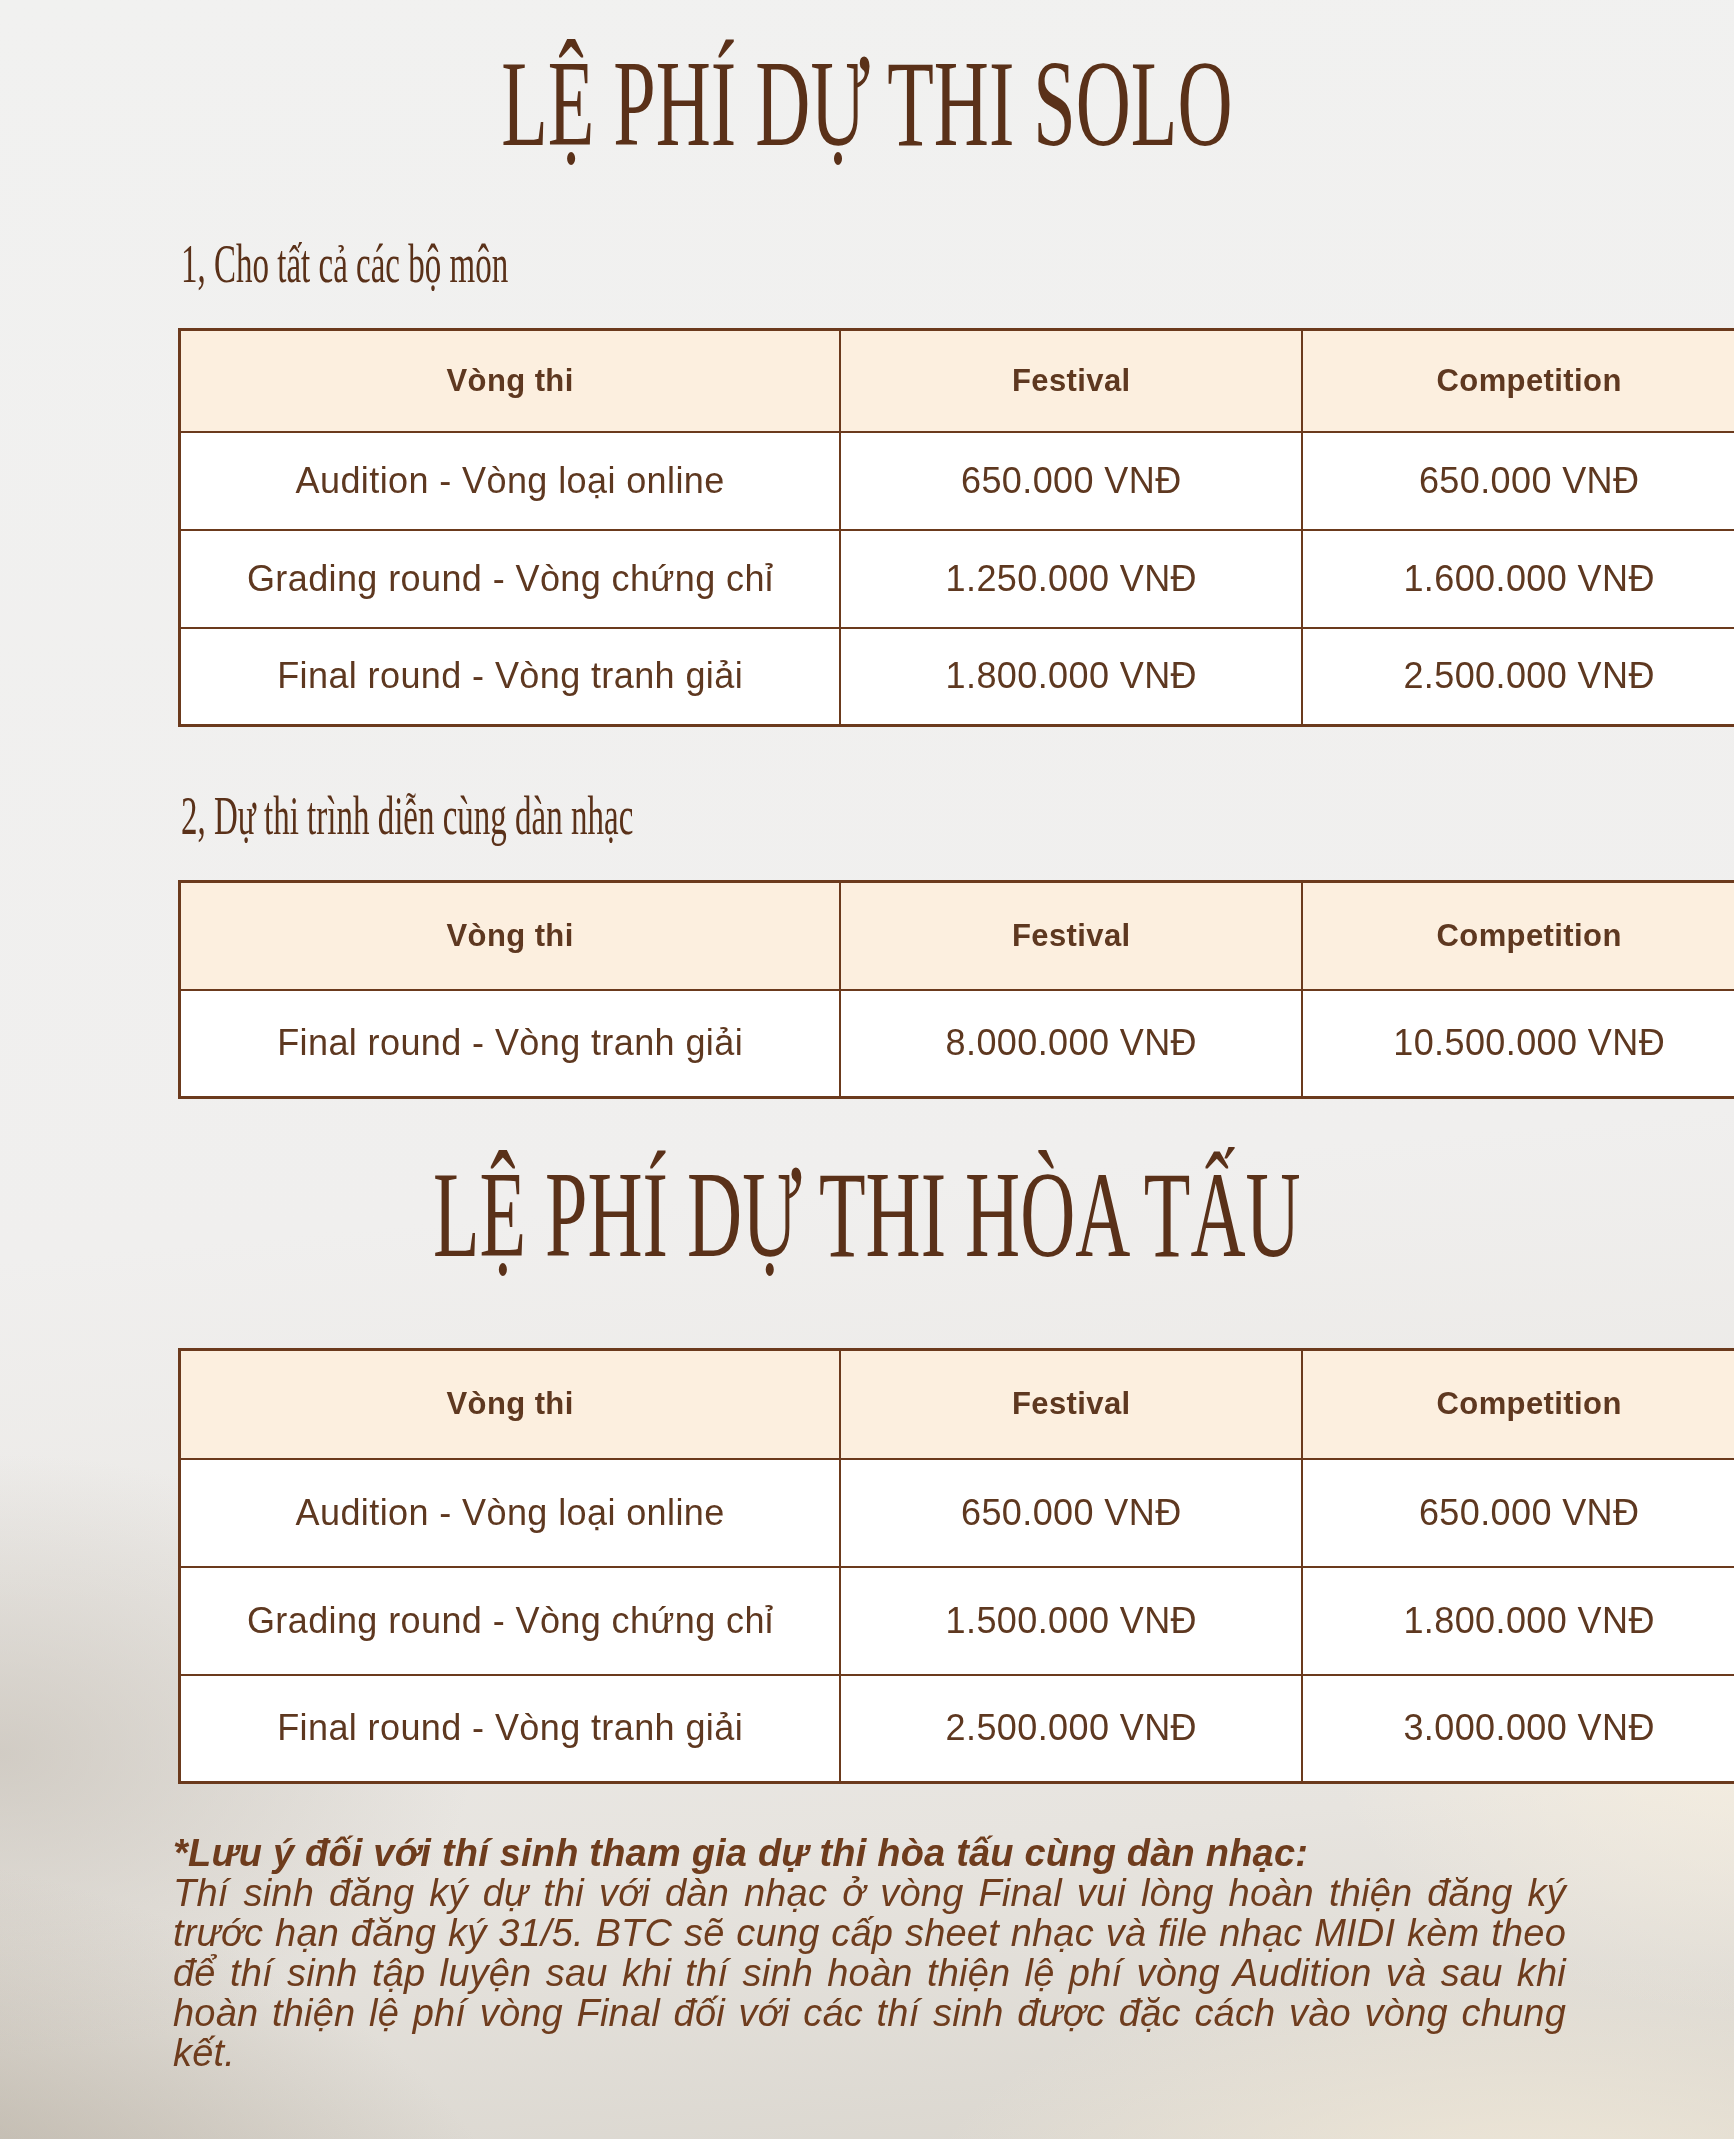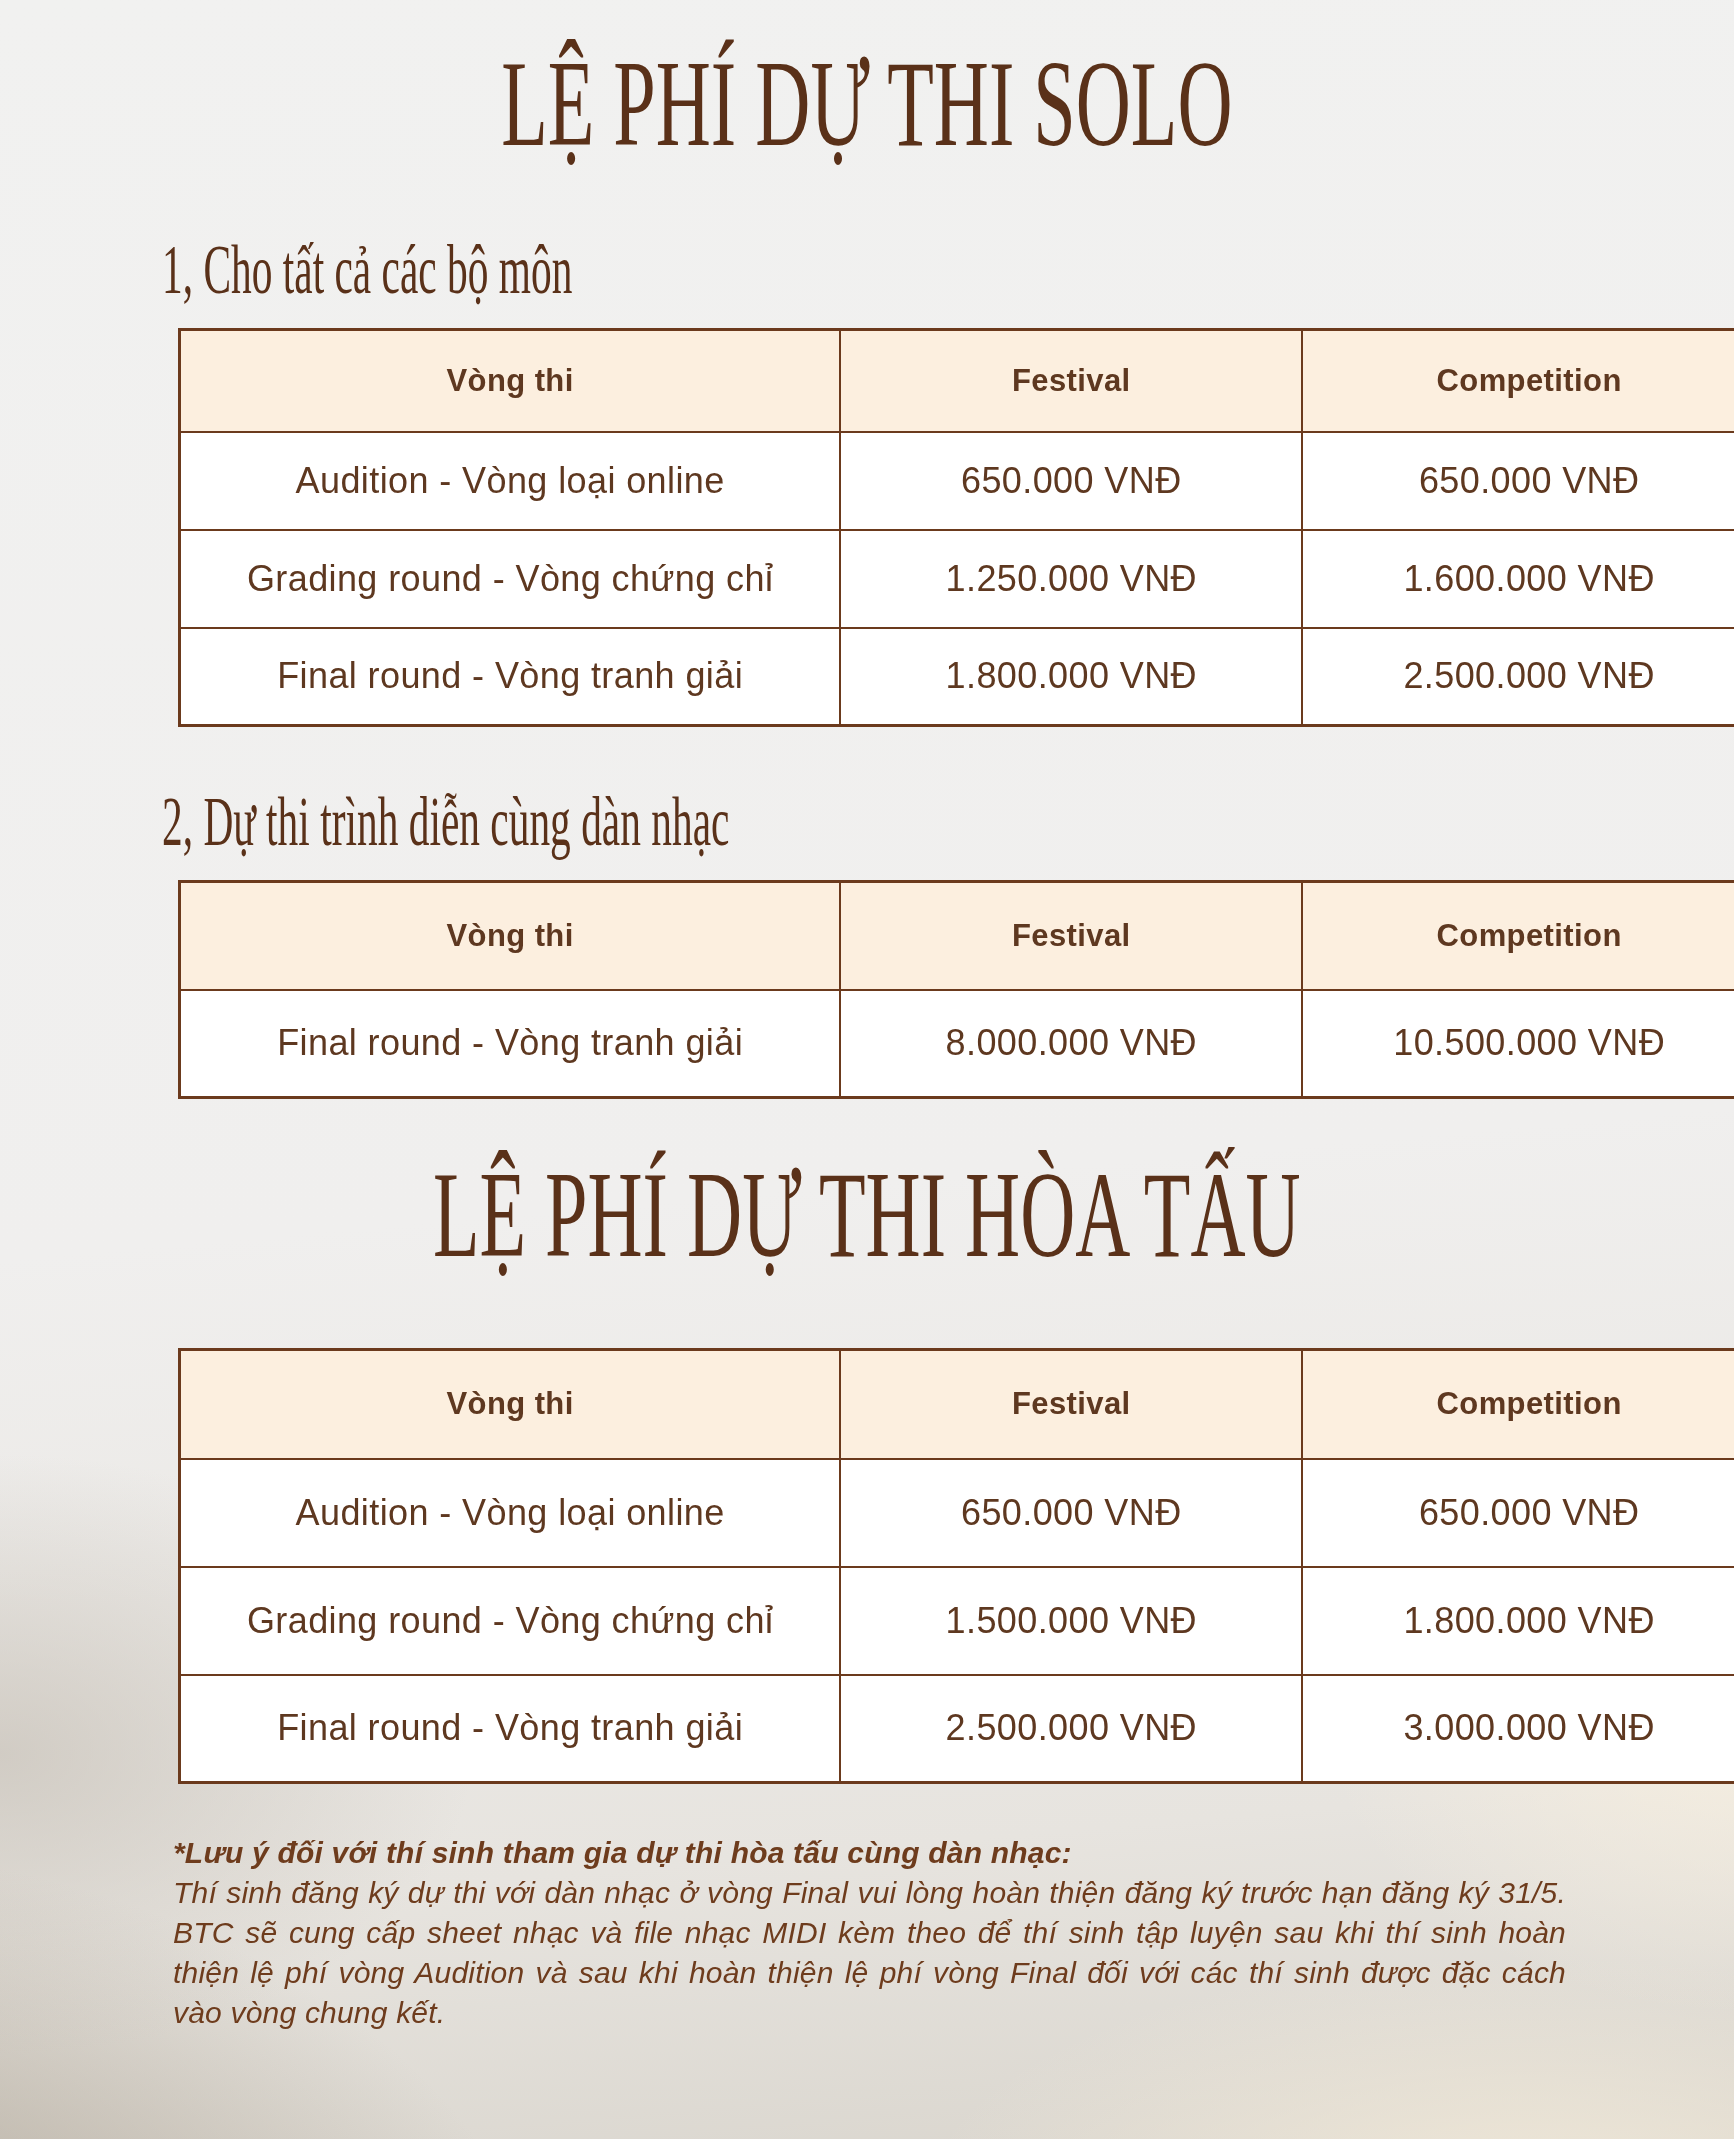--- a/index.html
+++ b/index.html
@@ -38,25 +38,25 @@
     transform: scaleX(0.62);
     transform-origin: center top;
     white-space: nowrap;
   }
   .title-solo { top: 42px; }
   .title-ensemble { top: 1153px; font-family: Liberation Serif, serif; }
 
   
   .section-heading {
     position: absolute;
-    left: 162px;
+    left: 181px;
     font-family: "Liberation Serif", "DejaVu Serif", serif;
     font-weight: 500;
     color: #5a3119;
-    font-size: 69px;
+    font-size: 55px;
     line-height: 1;
     white-space: nowrap;
     text-align: right;
   }
   .section-heading .condense {
     display: inline-block;
     transform: scaleX(0.60);
     transform-origin: left top;
     white-space: nowrap;
   }
@@ -109,21 +109,21 @@
   .tw-3 td { height: 108px; }
 
   
   .note {
     position: absolute;
     left: 173px;
     top: 1833px;
     width: 1393px;
     font-style: italic;
     color: #6e3c1d;
-    font-size: 30px;
+    font-size: 38px;
     line-height: 40px;
     letter-spacing: 0.2px;
   }
   .note-title { font-weight: bold; }
   .note-body { text-align: justify; }
 </style>
 </head>
 <body>
 
 <div class="page">

